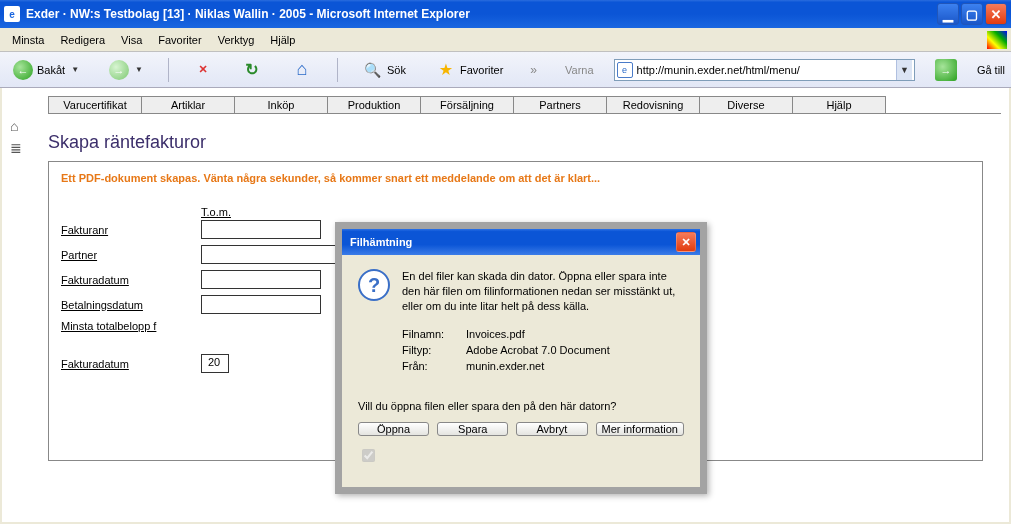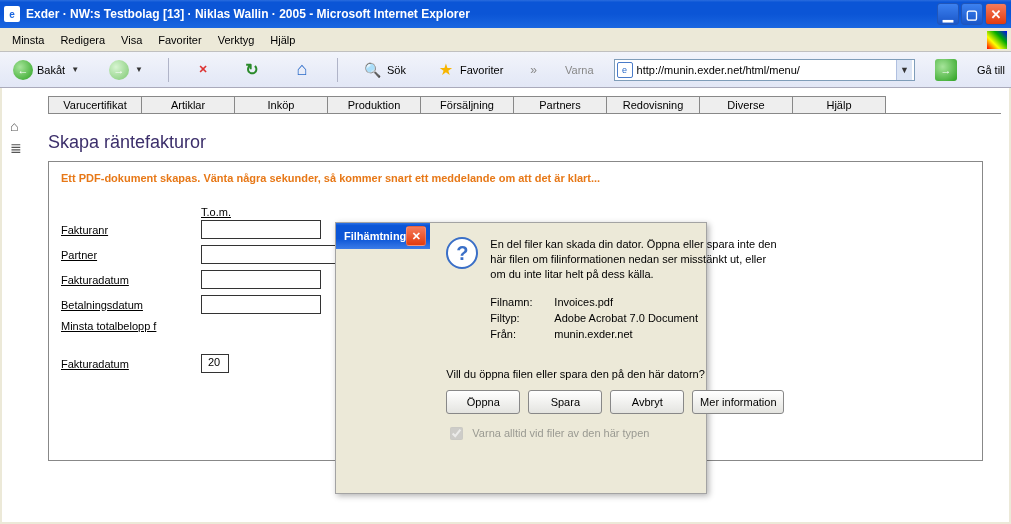--- a/index.html
+++ b/index.html
@@ -119,23 +119,23 @@
   .txt-in{width:120px;height:19px;border:1px solid #333;background:#fff;}
   .txt-in-wider{width:480px;height:19px;border:1px solid #333;background:#fff;}
   .search-ic{
     width:19px;height:19px;border:1px solid #888;background:#eee;margin-left:4px;
     display:flex;align-items:center;justify-content:center;font-size:11px;
   }
 
   
   .dialog{
     position:absolute; left:335px; top:222px; width:372px; height:272px;
-    background:#ece9d8; border:1px solid #a3a3a3;
+    background:#ece9d8; border:7px solid #a3a3a3;
     box-shadow:2px 2px 6px rgba(0,0,0,0.3);
-    display:flex;
+    display:flex;flex-direction:column;
   }
   .dlg-title{
     height:26px;
     background:linear-gradient(to bottom,#2a70e6 0%, #0b55d6 10%, #0b55d6 60%, #3b7ce8 100%);
     color:#fff;font-weight:bold;display:flex;align-items:center;padding:0 4px 0 8px;
   }
   .dlg-title span{flex:1;}
   .dlg-close{
     width:20px;height:20px;border-radius:3px;
     background:linear-gradient(to bottom,#f57b5b,#e23b0e);
@@ -148,21 +148,21 @@
     width:32px;height:32px;border-radius:50%;background:#fff;border:2px solid #3a6fc7;
     display:flex;align-items:center;justify-content:center;color:#3a6fc7;font-size:20px;font-weight:bold;flex-shrink:0;
   }
   .dlg-txt{font-size:11px;line-height:1.35;}
   .meta{margin:14px 0 0 44px;}
   .meta-row{display:flex;margin-bottom:4px;}
   .meta-row .k{width:64px;}
   .dlg-q{margin:24px 0 10px 0;}
   .dlg-btns{display:flex;gap:8px;justify-content:flex-start;}
   .dlg-btn{
-    height:24px;border:1px solid #888;background:linear-gradient(to bottom,#fff,#e4e4e0);
+    height:14px;border:1px solid #888;background:linear-gradient(to bottom,#fff,#e4e4e0);
     border-radius:3px;font-size:11px;cursor:default;display:flex;align-items:center;justify-content:center;
   }
   .dlg-btn.w{width:74px;}
   .dlg-btn.wi{width:92px;}
   .dlg-chk{display:flex;align-items:center;gap:6px;margin-top:10px;color:#9a9a92;}
   .dlg-chk input{accent-color:#888;}
 </style>
 </head>
 <body>
 
@@ -307,16 +307,15 @@
     </div>
     <div class="dlg-q">Vill du öppna filen eller spara den på den här datorn?</div>
     <div class="dlg-btns">
       <div class="dlg-btn w">Öppna</div>
       <div class="dlg-btn w">Spara</div>
       <div class="dlg-btn w">Avbryt</div>
       <div class="dlg-btn wi">Mer information</div>
     </div>
     <label class="dlg-chk">
       <input type="checkbox" checked="" disabled="" style="">
-      <span>Varna alltid vid filer av den här typen</span>
     </label>
   </div>
 </div>
 
 </body></html>

